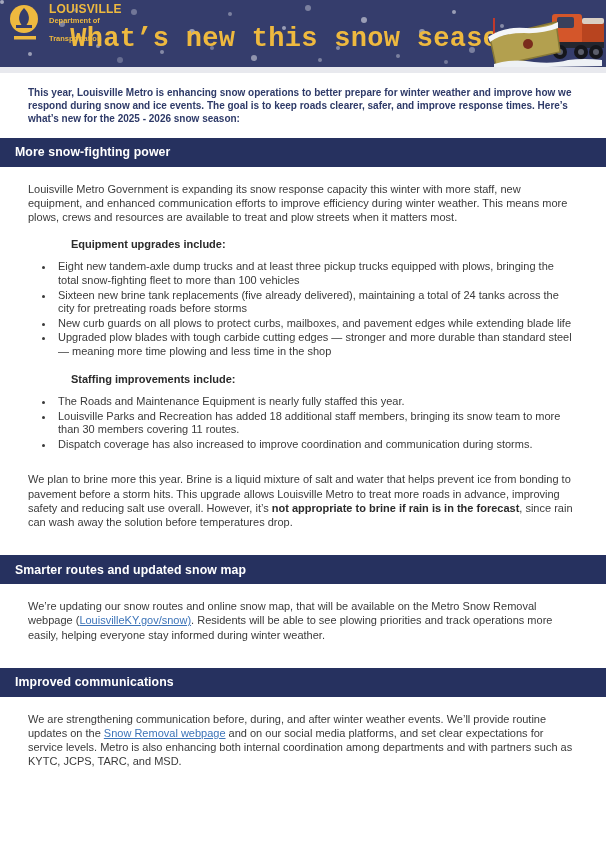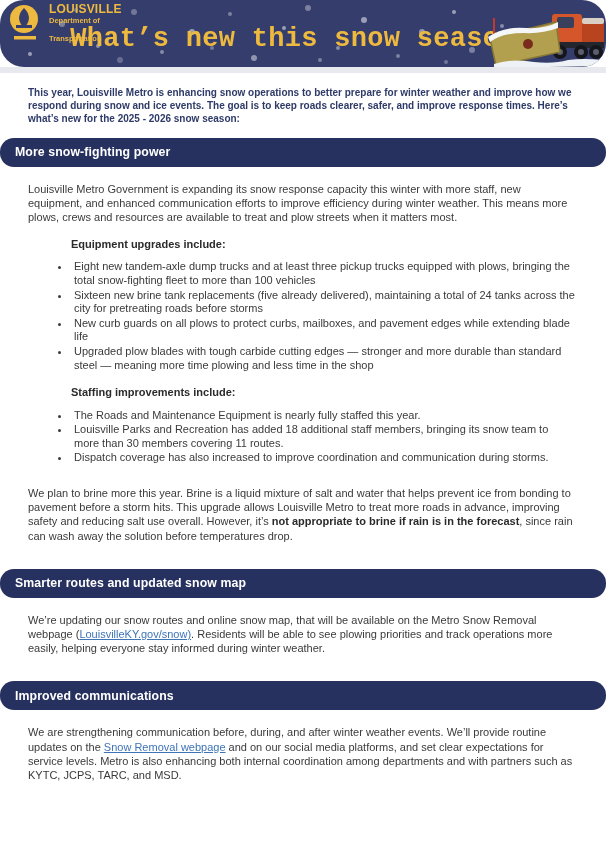--- a/index.html
+++ b/index.html
@@ -1,21 +1,21 @@
 <!DOCTYPE html>
 <html><head>
 <meta charset="utf-8">
 <style>
   html,body{margin:0;padding:0;}
   body{width:606px;height:857px;background:#ffffff;overflow:hidden;
        font-family:"Liberation Sans", sans-serif;-webkit-font-smoothing:antialiased;}
   .page{position:relative;width:606px;height:857px;background:#fff;}
 
   
-  .header{position:relative;height:67px;background:#353d6c;overflow:hidden;border-radius:24px;}
+  .header{position:relative;height:67px;background:#353d6c;overflow:hidden;}
   .snow{position:absolute;top:0;left:0;width:4px;height:4px;border-radius:50%;
     background:rgba(255,255,255,.55);
     box-shadow:
       28px 52px 0 0 rgba(255,255,255,.5), 60px 22px 0 1px rgba(255,255,255,.35),
       96px 44px 0 0 rgba(255,255,255,.45), 132px 10px 0 1px rgba(255,255,255,.3),
       160px 50px 0 0 rgba(255,255,255,.4), 190px 30px 0 1px rgba(255,255,255,.5),
       228px 12px 0 0 rgba(255,255,255,.35),252px 56px 0 1px rgba(255,255,255,.45),
       282px 26px 0 0 rgba(255,255,255,.5), 306px 6px  0 1px rgba(255,255,255,.35),
       336px 46px 0 0 rgba(255,255,255,.4), 362px 18px 0 1px rgba(255,255,255,.5),
       396px 54px 0 0 rgba(255,255,255,.35),420px 30px 0 1px rgba(255,255,255,.45),
@@ -34,26 +34,26 @@
     font-family:Liberation Mono, monospace;font-weight:bold;font-size:27px;
     color:#eeb93f;letter-spacing:.3px;}
   .truck{position:absolute;right:0;top:2px;}
   .header-strip{height:6px;background:#e8e9ee;}
 
   
   .intro{margin:13px 30px 12px 28px;color:#2e3a68;font-size:10px;
     font-weight:600;line-height:1.32;}
   .section-bar{margin-top:10px;height:29px;background:#26315f;color:#ffffff;
     display:flex;align-items:center;padding-left:15px;
-    font-size:12.3px;font-weight:bold;letter-spacing:.1px;border-radius:14px;}
+    font-size:12.3px;font-weight:bold;letter-spacing:.1px;}
   .section-body{padding:15px 30px 4px 28px;color:#3a3a3a;font-size:11px;line-height:1.29;}
   .section-body p{margin:0 0 12px 0;}
   .subhead{font-weight:bold;color:#2b2b2b;margin:13px 0 0 0 !important;padding-left:43px;}
   ul{margin:9px 0 2px 0;padding-left:27px;}
-  li{padding-left:3px;line-height:1.24;margin:0 0 1px 16px;}
+  li{padding-left:3px;line-height:1.24;margin:0 0 1px 0;}
   strong{color:#2b2b2b;}
   .inline-link{color:#3d74b8;cursor:pointer;}
 </style>
 </head>
 <body>
 
 <div class="page">
 
   <div class="header">
     <div class="snow"></div>

